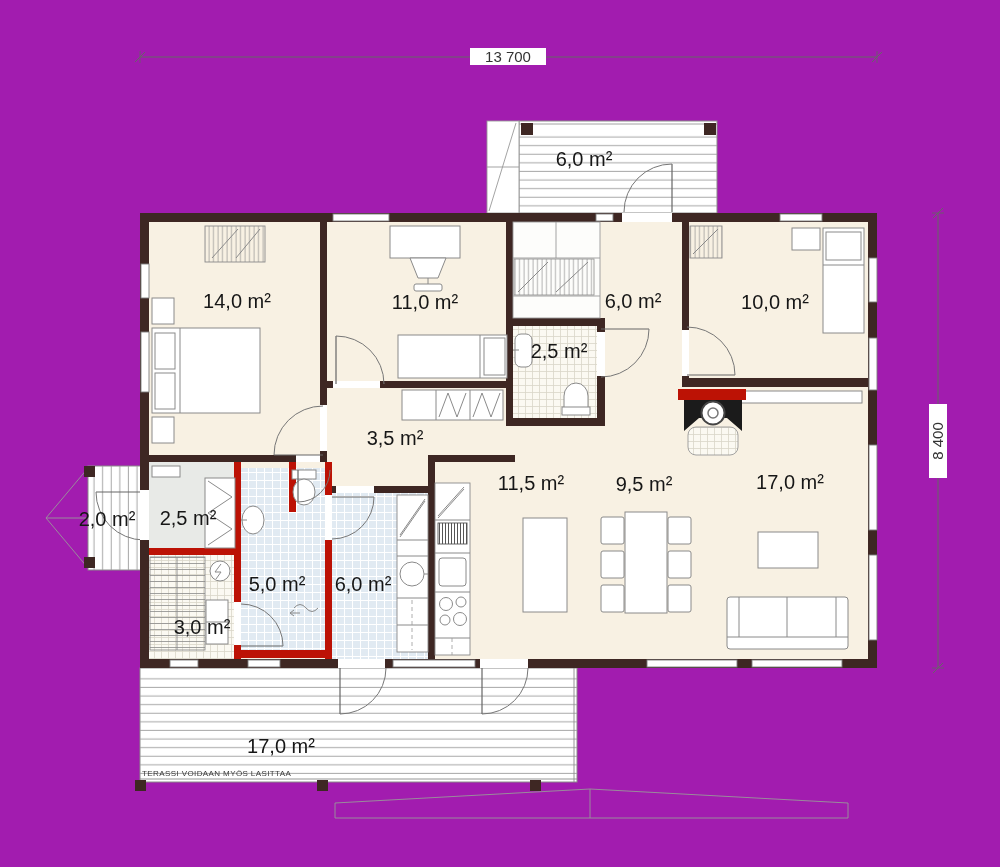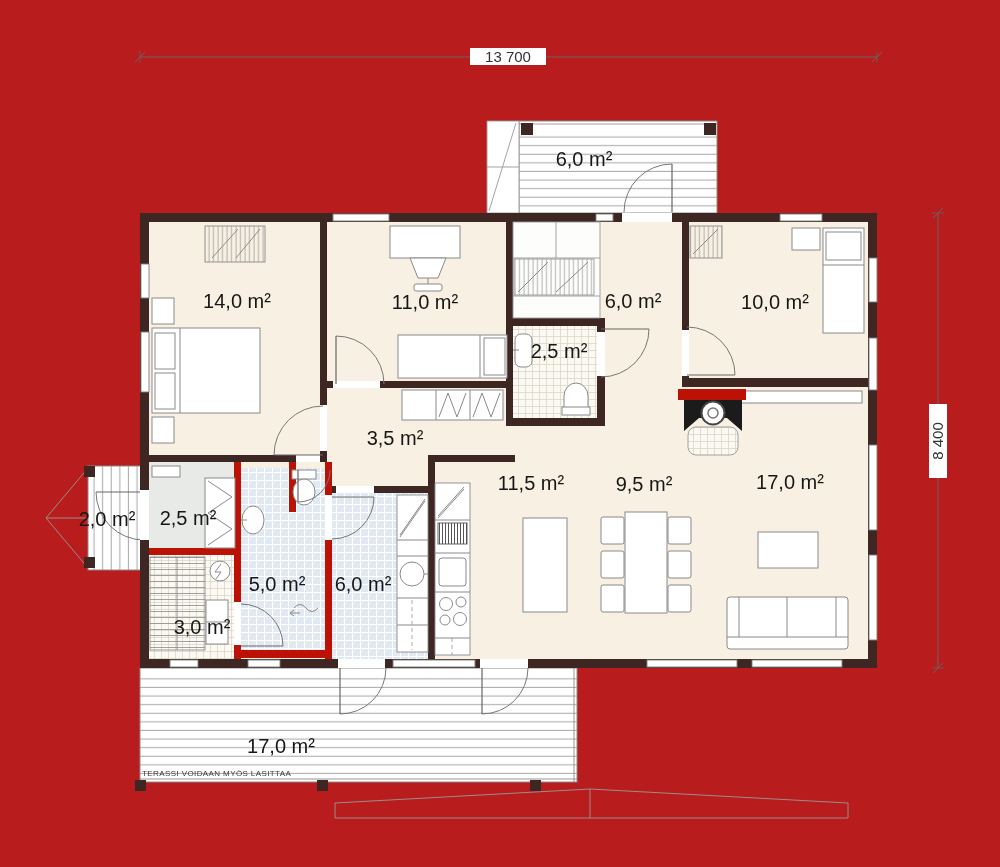--- a/index.html
+++ b/index.html
@@ -1,16 +1,16 @@
 <!DOCTYPE html>
 <html><head>
 <meta charset="utf-8">
 <style>
   html,body{margin:0;padding:0;background:#fff;}
-  .stage{position:relative;width:1000px;height:867px;background:#b91c1c;overflow:hidden;
+  .stage{position:relative;width:1000px;height:867px;background:#a21caf;overflow:hidden;
          font-family:"Liberation Sans", sans-serif;}
   svg{position:absolute;left:0;top:0;}
   .rlab{font-family:"Liberation Sans", sans-serif;font-size:20px;fill:#161616;text-anchor:middle;}
   .dimt{font-family:"Liberation Sans", sans-serif;font-size:15px;fill:#333;text-anchor:middle;}
   .note{font-family:"Liberation Sans", sans-serif;font-size:8px;fill:#3a3a3a;letter-spacing:.4px;}
   .fur{fill:#ffffff;stroke:#8a8a8a;stroke-width:1;}
   .furn{fill:none;stroke:#8a8a8a;stroke-width:1;}
   .arc{fill:none;stroke:#777;stroke-width:1;}
   .win{fill:#ffffff;stroke:#7d7d7d;stroke-width:0.9;}
   .thin{stroke:#999;fill:none;stroke-width:0.9;}

